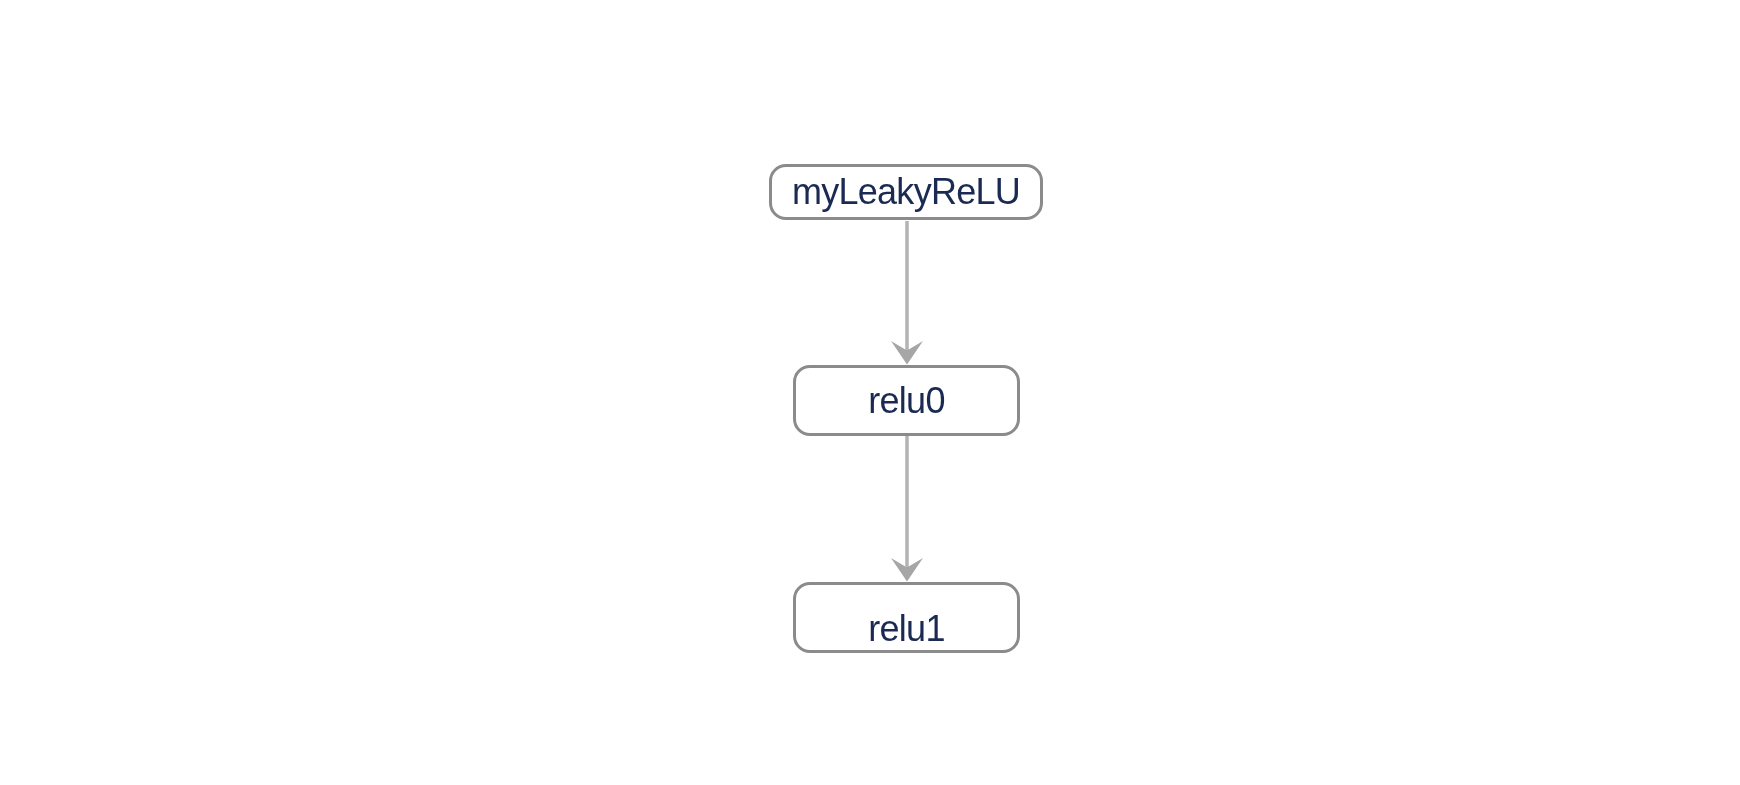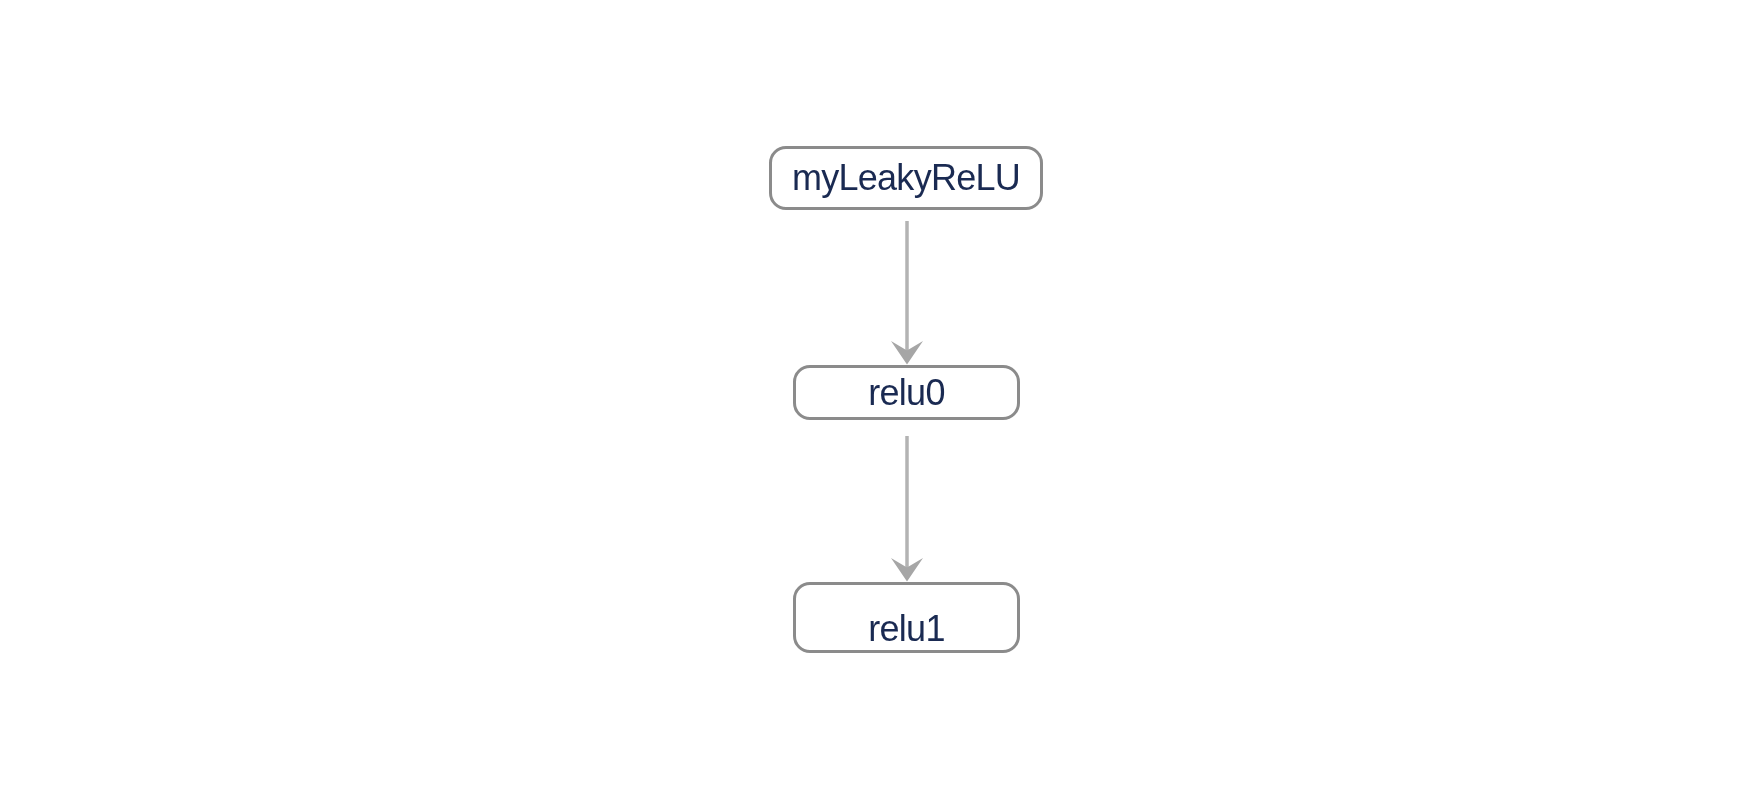--- a/index.html
+++ b/index.html
@@ -38,22 +38,22 @@
     border: 3.5px solid var(--node-border, #8b8b8b);
     border-radius: 17px;
     display: flex;
     align-items: center;
     justify-content: center;
     color: var(--node-text, #1a2a52);
     font-size: 36px;
     letter-spacing: -0.02em;
     white-space: nowrap;
   }
-  #node-myLeakyReLU { left: 769px; top: 146px; width: 274px; height: 64px; }
-  #node-relu0       { left: 793px; top: 365px; width: 227px; height: 55px; text-align: right; }
+  #node-myLeakyReLU { left: 769px; top: 164px; width: 274px; height: 56px; }
+  #node-relu0       { left: 793px; top: 365px; width: 227px; height: 71px; text-align: right; }
   #node-relu1       { left: 793px; top: 582px; width: 227px; height: 71px; align-items: flex-end; }
 </style>
 </head>
 <body>
 
 <div class="canvas">
 
   <svg class="edges" viewBox="0 0 1740 785" xmlns="http://www.w3.org/2000/svg">
     <g>
       <line class="edge-line" x1="907" y1="221" x2="907" y2="352"></line>

